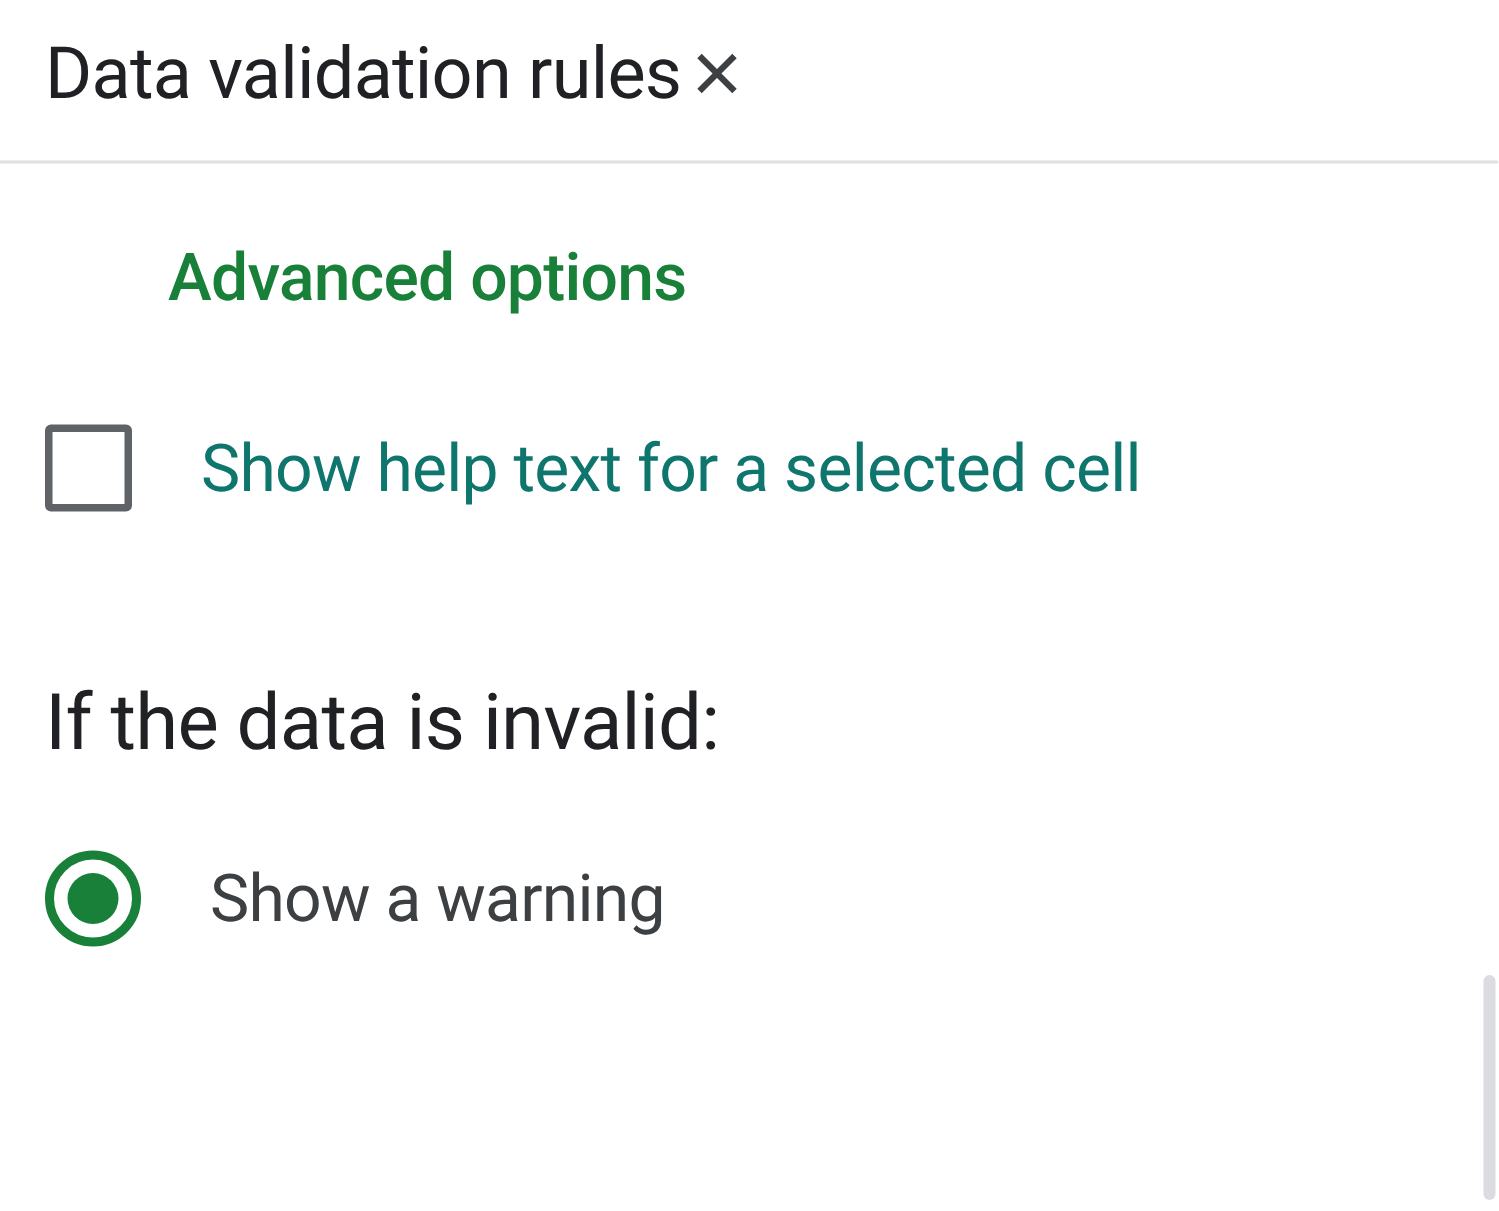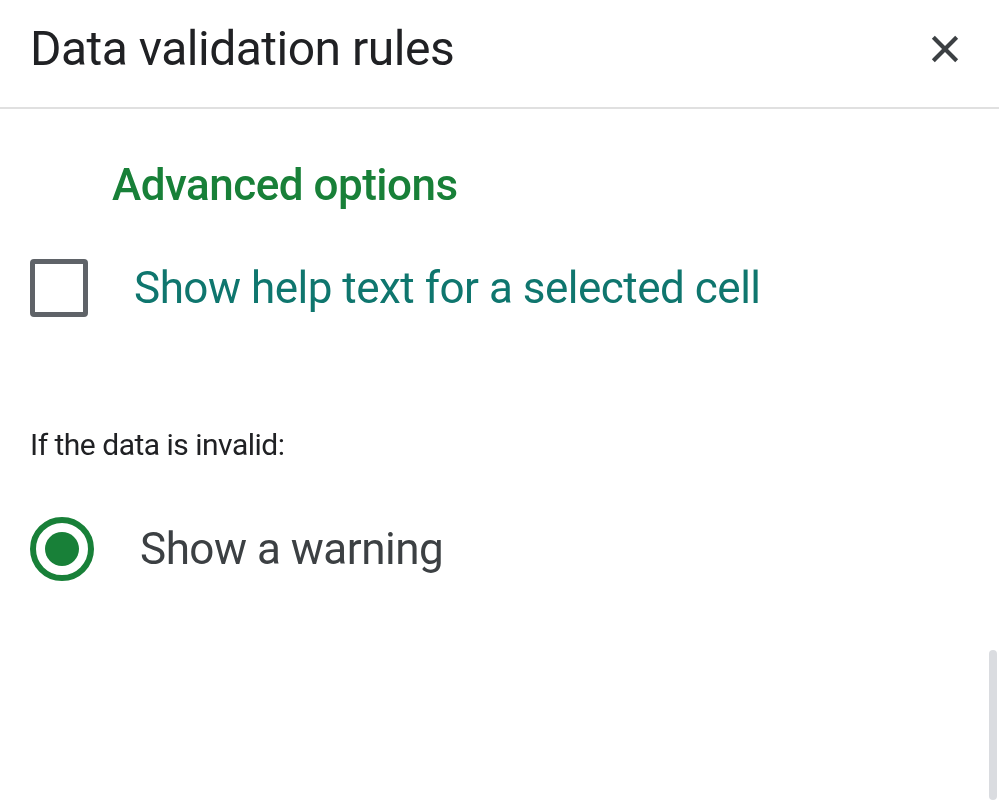--- a/index.html
+++ b/index.html
@@ -9,21 +9,20 @@
     }
     body {
       font-family: 'Google Sans', Roboto, Arial, sans-serif;
       background: #ffffff;
       width: 999px;
       height: 807px;
       overflow: hidden;
     }
     .header {
       display: flex;
-      justify-content: space-between;
       align-items: center;
       padding: 20px 30px 30px 30px;
       border-bottom: 2px solid #e0e0e0;
     }
     .title {
       font-size: 48px;
       font-weight: 400;
       color: #202124;
       letter-spacing: -0.5px;
     }
@@ -43,21 +42,21 @@
       height: 40px;
     }
     .content {
       padding: 50px 30px 30px 30px;
     }
     .advanced-options {
       font-size: 44px;
       font-weight: 500;
       color: #188038;
       margin-left: 82px;
-      margin-bottom: 48px;
+      margin-bottom: 72px;
       letter-spacing: -0.5px;
     }
     .checkbox-row {
       display: flex;
       align-items: center;
       gap: 46px;
       margin-bottom: 110px;
       cursor: pointer;
     }
     .checkbox {
@@ -67,21 +66,21 @@
       border-radius: 4px;
       background: #fff;
       flex-shrink: 0;
     }
     .checkbox-label {
       font-size: 44px;
       color: #0f766e;
       letter-spacing: -0.5px;
     }
     .section-heading {
-      font-size: 30px;
+      font-size: 52px;
       color: #202124;
       margin-bottom: 55px;
       letter-spacing: -0.5px;
     }
     .radio-row {
       display: flex;
       align-items: center;
       gap: 46px;
       margin-bottom: 55px;
       cursor: pointer;

